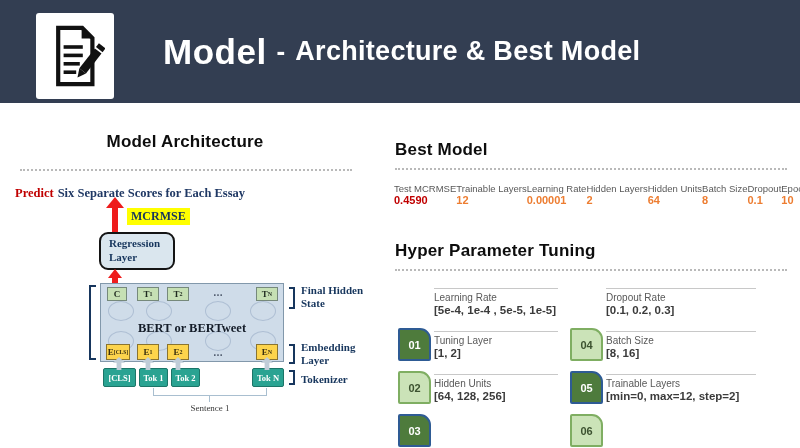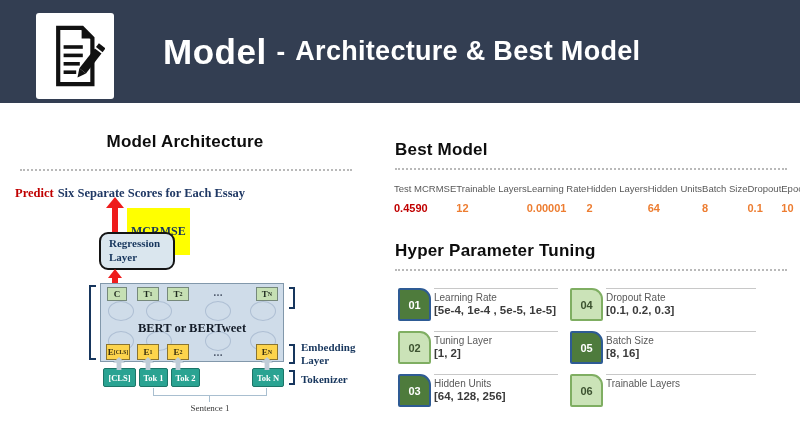--- a/index.html
+++ b/index.html
@@ -18,21 +18,21 @@
   
   .sec-heading { font-size:17px; font-weight:bold; color:#0d0d0d; letter-spacing:.2px; }
   .dotted { border-top:2px dotted #b9b9b9; height:0; }
   .predict-line { left:15px; top:186px; width:345px; text-align:left; font-family:"Liberation Serif",serif; font-weight:bold; font-size:12.5px; color:#1f3864; }
   .predict-prefix { color:#c00000; margin-right:4px; }
   .arrow-body { background:#ee1c1c; }
   .a1-head { left:106px; top:197px; width:0; height:0; border-left:9px solid transparent; border-right:9px solid transparent; border-bottom:11px solid #ee1c1c; }
   .a1-body { left:112px; top:207px; width:6px; height:27px; }
   .a2-head { left:108px; top:269px; width:0; height:0; border-left:7px solid transparent; border-right:7px solid transparent; border-bottom:9px solid #ee1c1c; }
   .a2-body { left:112px; top:277px; width:6px; height:7px; }
-  .mcrmse { left:127px; top:208px; background:#ffff00; color:#17365d; font-family:"Liberation Serif",serif; font-weight:bold; font-size:12px; padding:16px 4px; }
+  .mcrmse { left:127px; top:208px; background:#ffff00; color:#17365d; font-family:"Liberation Serif",serif; font-weight:bold; font-size:12px; padding:1px 4px; }
   .reg-box { left:99px; top:232px; width:76px; height:38px; background:#dae6ee; border:2px solid #141414; border-radius:9px; font-family:"Liberation Serif",serif; font-weight:bold; font-size:11px; color:#17365d; padding:3px 0 0 8px; line-height:1.25; }
 
   .bert-box { left:100px; top:283px; width:184px; height:79px; background:#cfdce9; border:1px solid #8298ab; }
   .node { border:1px solid rgba(125,148,180,.4); border-radius:50%; width:26px; height:20px; }
   .bert-label { left:100px; top:321px; width:184px; text-align:center; font-family:"Liberation Serif",serif; font-weight:bold; font-size:12.5px; color:#141c28; z-index:3; }
 
   .cell { display:flex; align-items:center; justify-content:center; font-family:"Liberation Serif",serif; font-weight:bold; font-size:9px; z-index:2; }
   .cell sub { font-size:6px; }
   .hs { background:#c6e0b4; border:1px solid #76897b; color:#1f2a1f; height:14px; top:287px; }
   .em { background:#fdd44c; border:1px solid #8a7430; color:#3a3010; height:16px; top:344px; }
@@ -43,27 +43,27 @@
   .bracket-l { border-color:#17365d; border-style:solid; border-width:2px 0 2px 2px; width:7px; }
   .bracket-r { border-color:#17365d; border-style:solid; border-width:2px 2px 2px 0; width:6px; }
   .diagram-label { font-family:"Liberation Serif",serif; font-weight:bold; font-size:11px; color:#17365d; line-height:1.2; }
 
   .sent-bracket { left:153px; top:388px; width:114px; height:8px; border:1px solid #a9bfd0; border-top:none; }
   .sent-tick { left:209px; top:396px; width:1px; height:6px; background:#a9bfd0; }
   .sent-label { left:160px; top:403px; width:100px; text-align:center; font-family:"Liberation Serif",serif; font-size:9px; color:#3a3a3a; }
 
   
   .bm-table { left:394px; top:183px; width:396px; display:flex; justify-content:space-between; }
-  .bm-col { display:flex; flex-direction:column; gap:8px; }
+  .bm-col { display:flex; flex-direction:column; gap:0; }
   .bm-label { font-size:9.5px; color:#595959; white-space:nowrap; }
   .bm-value { font-size:11px; font-weight:bold; color:#ed7d31; }
   .bm-value.primary { color:#c00000; }
 
   
-  .hp-box { width:33px; height:33px; border:2px solid; border-radius:2px 11px 2px 2px; display:flex; align-items:center; justify-content:center; font-size:11px; font-weight:bold; }
+  .hp-box { width:33px; height:33px; border:2px solid; border-radius:2px 11px 2px 2px; display:flex; align-items:center; justify-content:center; font-size:11px; font-weight:bold;margin-top:40px; }
   .hp-box.dark { background:#4e7b3c; border-color:#2e5b94; color:#ffffff; }
   .hp-box.light { background:#cbe3b8; border-color:#7fae62; color:#3c5230; }
   .hp-text { position:absolute; }
   .hp-line { height:1px; background:#c8c8c8; margin-bottom:3px; }
   .hp-label { font-size:10px; color:#595959; }
   .hp-value { font-size:11.5px; font-weight:bold; color:#3b3b3b; margin-top:1px; white-space:nowrap; }
 </style>
 </head>
 <body>
 
@@ -166,20 +166,21 @@
   <div class="abs tok-arrow" style="left:142px;"></div>
   <div class="abs tok-arrow" style="left:172px;"></div>
   <div class="abs tok-arrow" style="left:261px;"></div>
 
   <div class="abs cell tok" style="left:103px; width:33px;">[CLS]</div>
   <div class="abs cell tok" style="left:139px; width:29px;">Tok 1</div>
   <div class="abs cell tok" style="left:171px; width:29px;">Tok 2</div>
   <div class="abs cell tok" style="left:252px; width:32px;">Tok N</div>
 
   <div class="abs bracket-r" style="left:289px; top:287px; height:22px;"></div>
+  <div class="abs diagram-label" style="left:301px; top:284px; width:78px;">Final Hidden State</div>
 
   <div class="abs bracket-r" style="left:289px; top:344px; height:20px;"></div>
   <div class="abs diagram-label" style="left:301px; top:341px; width:78px;">Embedding Layer</div>
 
   <div class="abs bracket-r" style="left:289px; top:370px; height:15px;"></div>
   <div class="abs diagram-label" style="left:301px; top:373px; width:78px;">Tokenizer</div>
 
   <div class="abs sent-bracket"></div>
   <div class="abs sent-tick"></div>
   <div class="abs sent-label">Sentence 1</div>
@@ -257,15 +258,16 @@
   <div class="hp-text" style="left:606px; top:331px; width:150px;">
     <div class="hp-line"></div>
     <div class="hp-label">Batch Size</div>
     <div class="hp-value">[8, 16]</div>
   </div>
 
   <div class="abs hp-box light" style="left:570px; top:374px;">06</div>
   <div class="hp-text" style="left:606px; top:374px; width:150px;">
     <div class="hp-line"></div>
     <div class="hp-label">Trainable Layers</div>
+    <div class="hp-value">[min=0, max=12, step=2]</div>
   </div>
 
 </div>
 
 </body></html>

